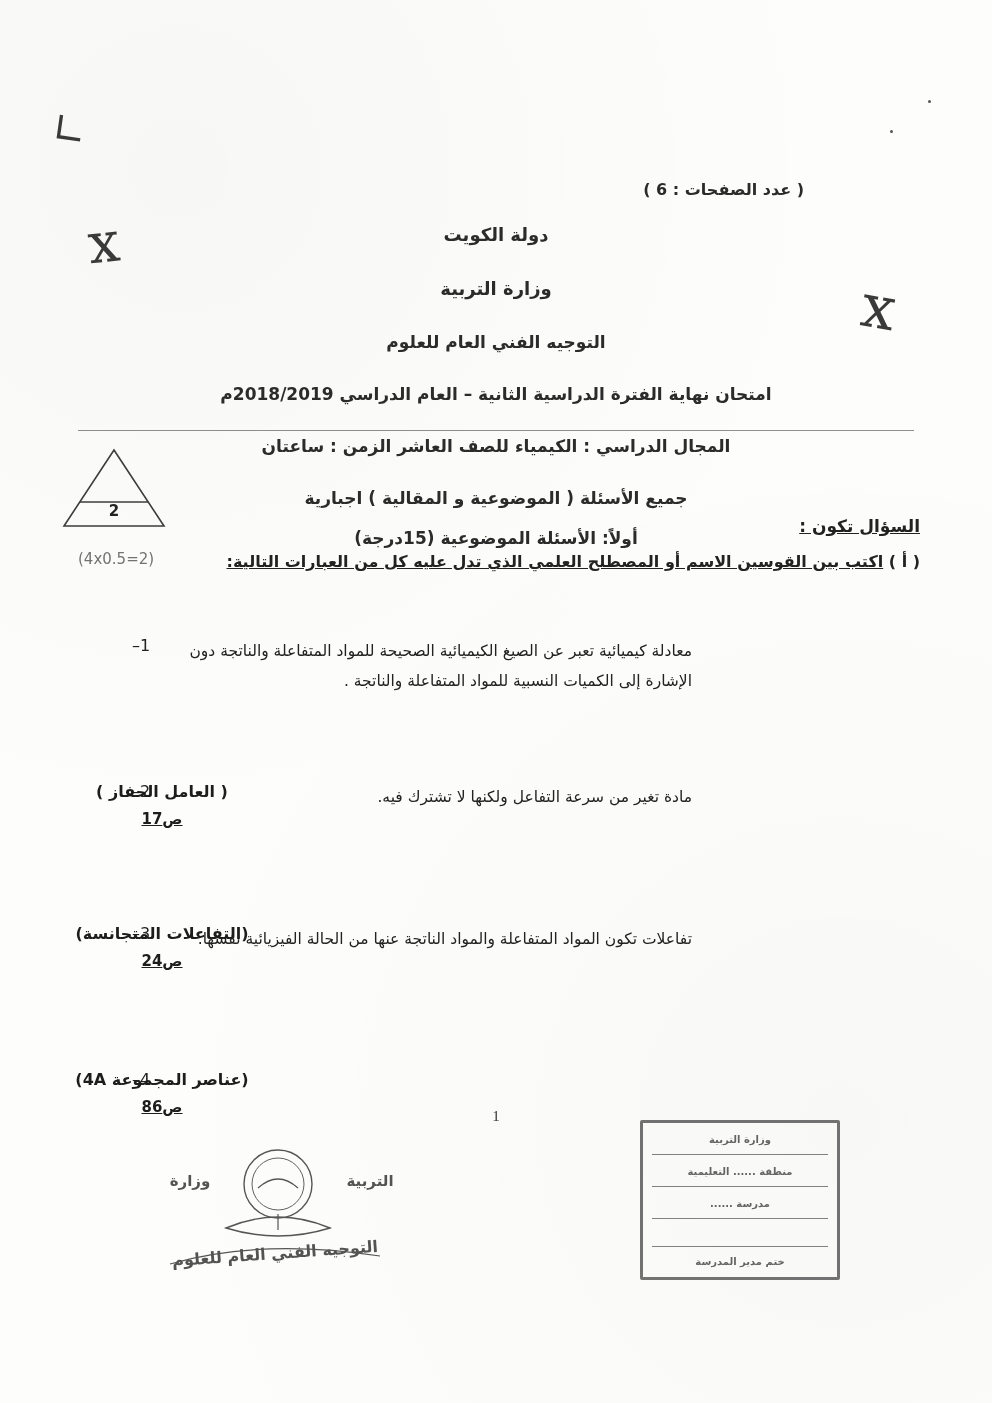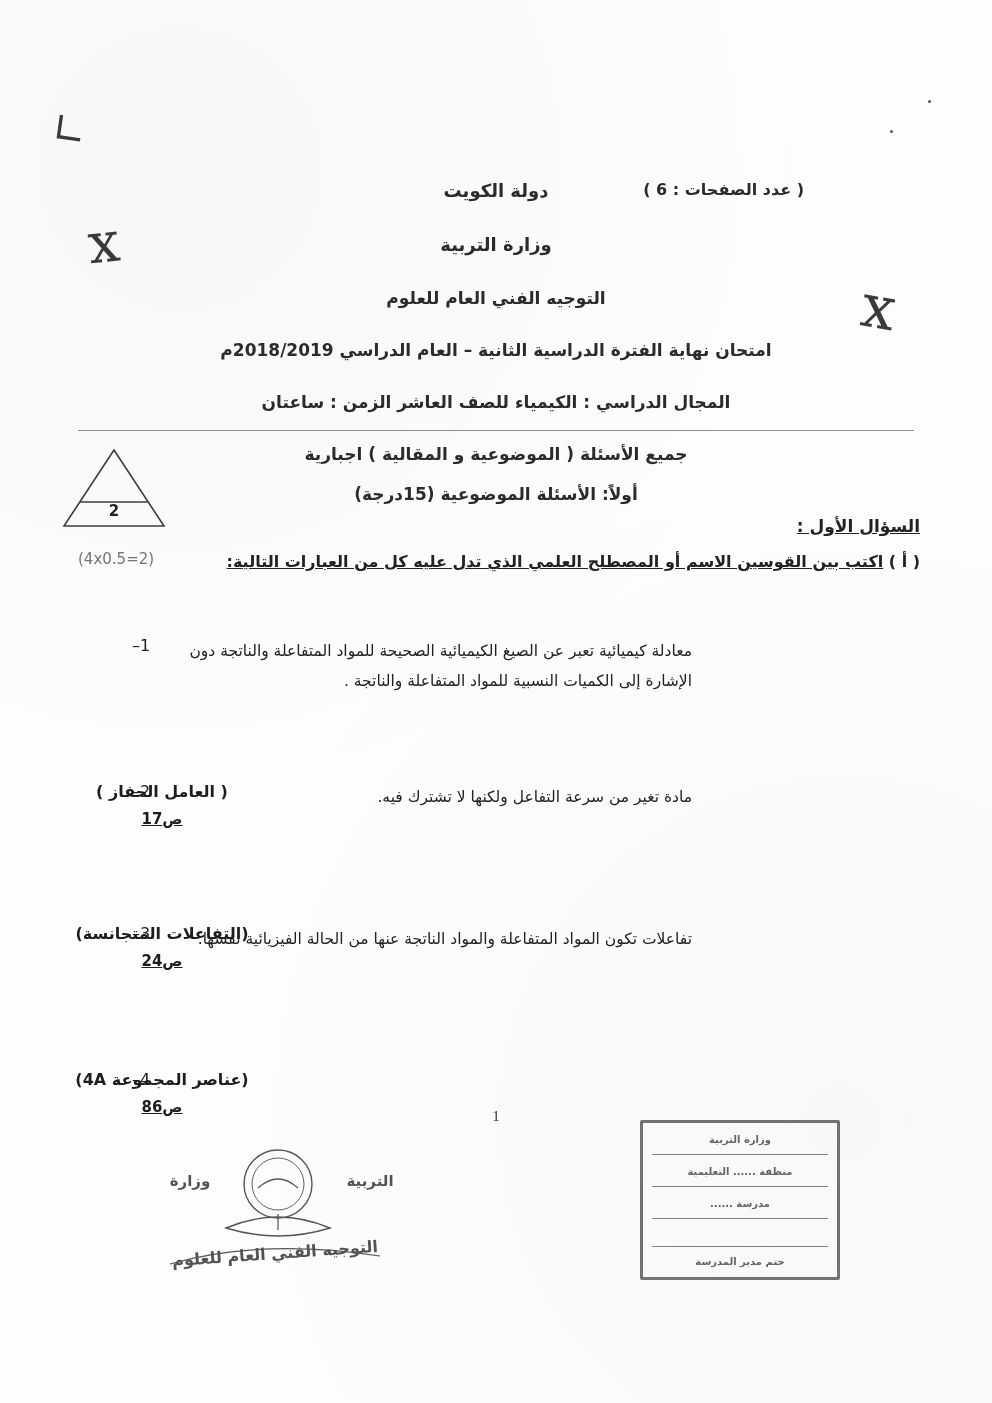--- a/index.html
+++ b/index.html
@@ -17,21 +17,21 @@
       radial-gradient(circle at 18% 12%, rgba(0,0,0,0.022), rgba(0,0,0,0) 45%),
       radial-gradient(circle at 85% 80%, rgba(0,0,0,0.018), rgba(0,0,0,0) 50%);
     pointer-events:none;
   }
   .hdr-title{
     position:absolute;top:148px;right:58px;width:880px;
     text-align:center;
   }
   .line{
     position:absolute;width:100%;text-align:center;
-    font-weight:bold;color:#2b2b2b;
+    font-weight:bold;color:#2b2b2b;margin-top:44px;
   }
   .l-state{top:180px;font-size:18px;}
   .l-min{top:234px;font-size:18px;}
   .l-guide{top:288px;font-size:17px;}
   .l-exam{top:340px;font-size:17px;}
   .l-subject{top:392px;font-size:17px;}
   .l-all{top:444px;font-size:17px;}
   .l-first-sec{top:484px;font-size:17px;}
 
   .pages-count{
@@ -158,21 +158,21 @@
   <div class="line l-first-sec">أولاً: الأسئلة الموضوعية (15درجة)</div>
 
   <div class="triangle">
     <svg width="112" height="84" viewBox="0 0 112 84" aria-hidden="true">
       <polygon points="56,4 106,80 6,80" fill="none" stroke="#3c3c3c" stroke-width="1.6"></polygon>
       <line x1="22" y1="56" x2="90" y2="56" stroke="#3c3c3c" stroke-width="1.4"></line>
     </svg>
     <div class="tri-num">2</div>
   </div>
 
-  <div class="q1-label">السؤال الأول :</div>
+  <div class="q1-label">السؤال تكون :</div>
   <div class="q1-a">
     <span>( أ )</span>
     <u>اكتب بين القوسين الاسم أو المصطلح العلمي الذي تدل عليه كل من العبارات التالية:</u>
   </div>
   <div class="marks">(4x0.5=2)</div>
 
   <div class="items">
 
     <div class="item" style="height:112px;">
       <div class="item-num">1–</div>

